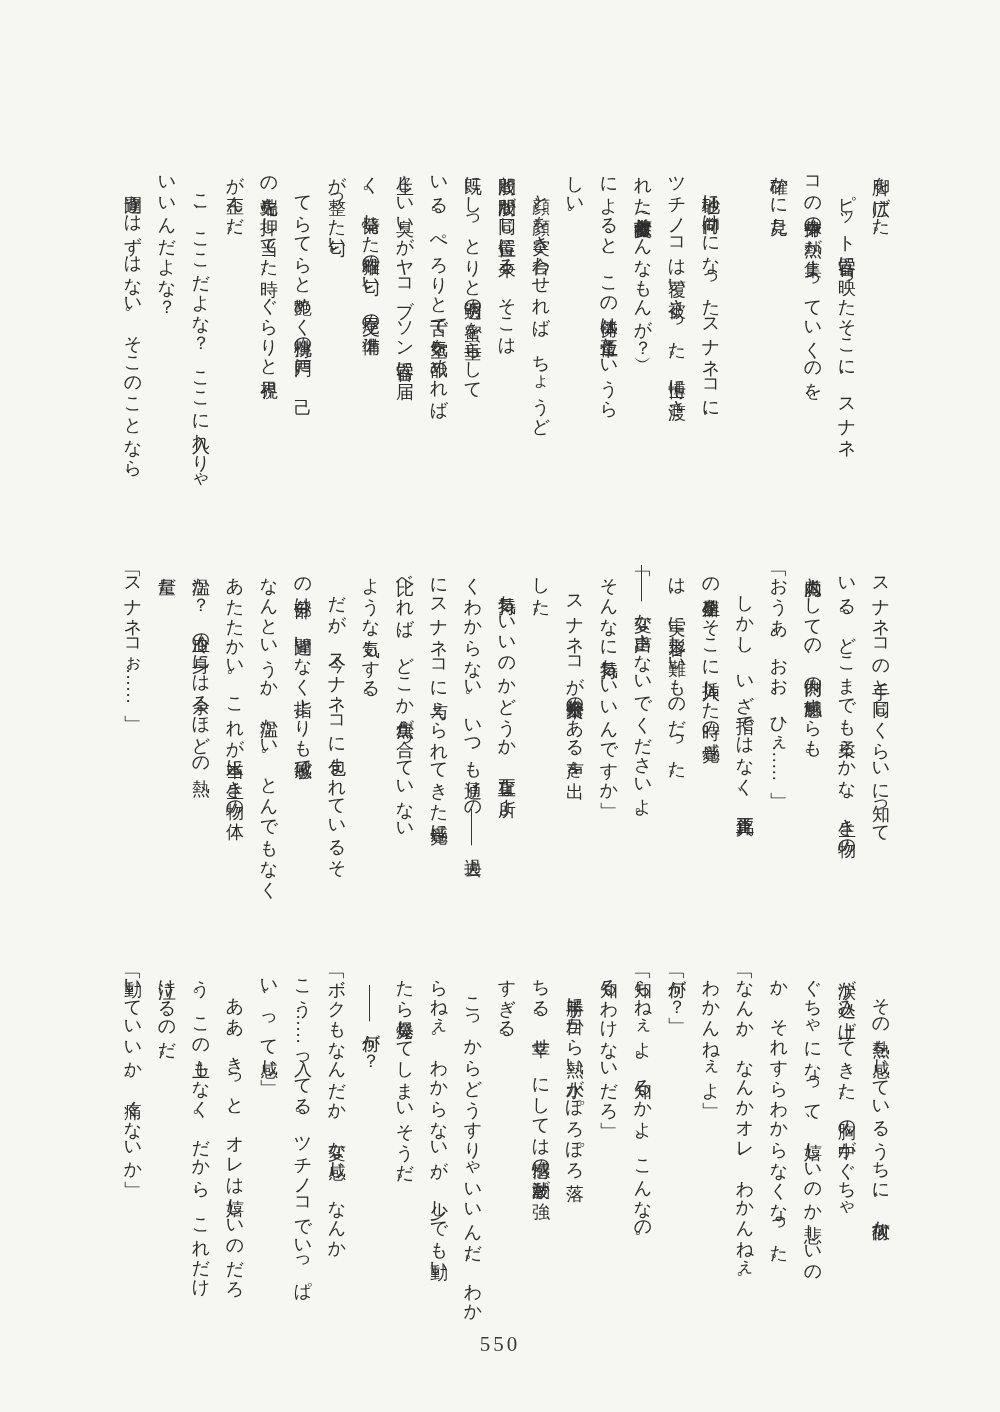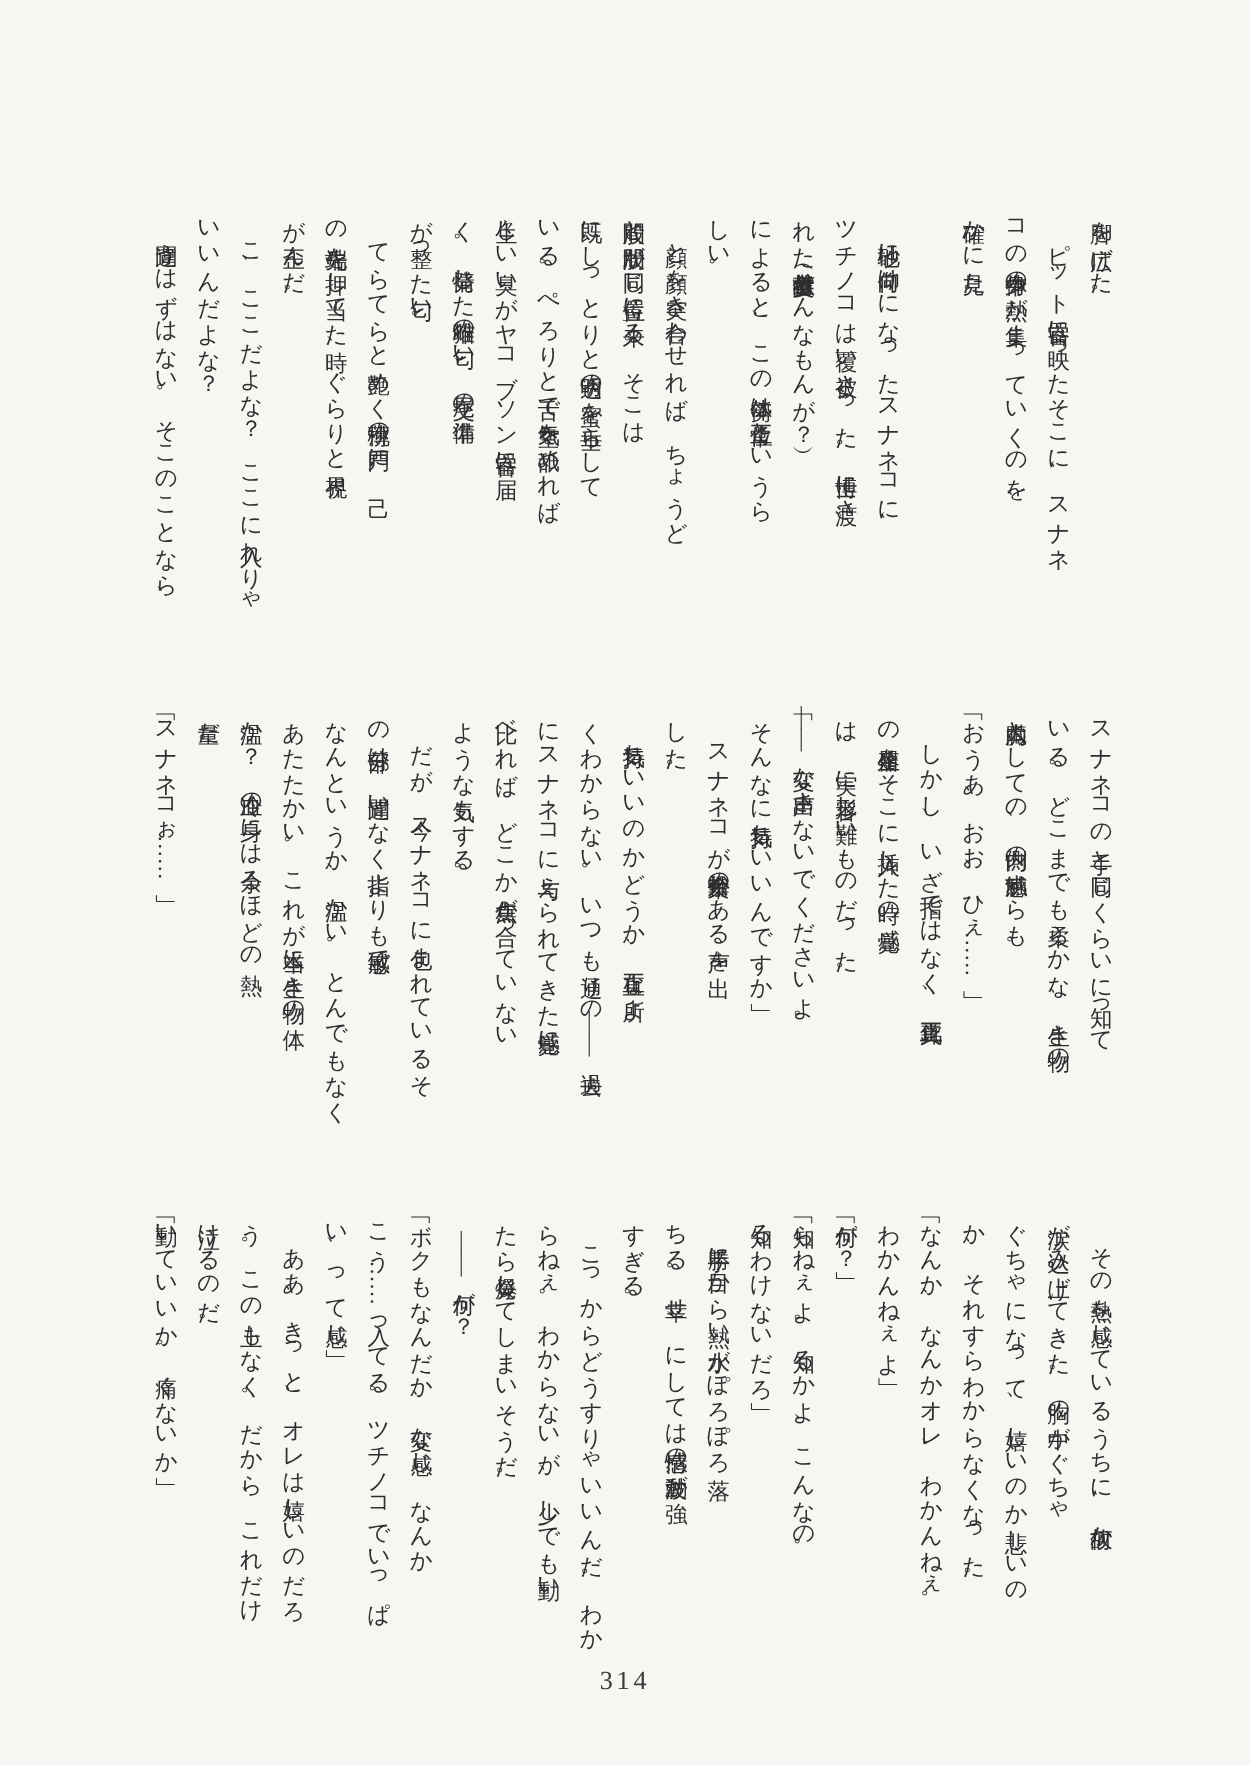--- a/index.html
+++ b/index.html
@@ -46,14 +46,14 @@
     color: #3a3a3a;
   }
 </style>
 </head>
 <body>
 
 <div class="page" style="background: rgb(246, 246, 243);">
   <div class="band band-1" style="color: rgb(46, 46, 46);"><p>脚を広げた。</p><p>　ピット器官に映ったそこに、スナネ</p><p>コの身体中の熱が集まっていくのを、</p><p>確かに見た。</p><p>　</p><p>　砂地に仰向けになったスナネコに、</p><p>ツチノコは覆い被さった。博士に渡さ</p><p>れた参考文献（何故そんなもんが？）</p><p>によると、この体勢は正常位というら</p><p>しい。</p><p>　顔と顔を突き合わせれば、ちょうど</p><p>股間と股間が同じ位置に来る。そこは</p><p>既にしっとりと透明の蜜を垂らして</p><p>いる。ぺろりと舌で空気を舐めれば、</p><p>生々しい臭いがヤコブソン器官に届</p><p>く。発情した雌猫の匂い、交尾の準備</p><p>が整った匂い。</p><p>　てらてらと艶めく薄桃の門戸に、己</p><p>の先端を押し当てた時、ぐらりと視界</p><p>が歪んだ。</p><p>　こ、ここだよな？　ここに入れりゃ</p><p>いいんだよな？</p><p>　間違うはずはない。そこのことなら、</p></div>
   <div class="band band-2" style="color: rgb(46, 46, 46);"><p>スナネコの手と同じくらいに知って</p><p>いる。どこまでも柔らかな、生き物の</p><p>内臓としての、内側の感触すらも。</p><p>「おうあ、おお、ひぇ……」</p><p>　しかし、いざ指ではなく、正真正銘</p><p>の生殖器をそこに挿入した時の感覚</p><p>は、実に形容し難いものだった。</p><p>「――変な声出さないでくださいよ。</p><p>そんなに気持ちいいんですか」</p><p>　スナネコが案外余裕のある声を出</p><p>した。</p><p>　気持ちいいのかどうか、正直な所よ</p><p>くわからない。いつも通りの――過去</p><p>にスナネコに与えられてきた感覚に</p><p>比べれば、どこか焦点が合っていない</p><p>ような気もする。</p><p>　だが、今スナネコに包まれているそ</p><p>の部分は、間違いなく指よりも敏感で、</p><p>なんというか、温かい。とんでもなく</p><p>あたたかい。これが本当に生き物の体</p><p>温か？　冷血の身には余るほどの熱</p><p>量だ。</p><p>「スナネコぉ……」</p></div>
   <div class="band band-3" style="color: rgb(46, 46, 46);"><p>　その熱を感じているうちに、何故か</p><p>涙が込み上げてきた。胸の中がぐちゃ</p><p>ぐちゃになって、嬉しいのか悲しいの</p><p>か、それすらわからなくなった。</p><p>「なんか、なんかオレ、わかんねぇ。</p><p>わかんねぇよ」</p><p>「何が？」</p><p>「知らねぇよ。知るかよ、こんなの。</p><p>知るわけないだろ」</p><p>　勝手に目から熱い水がぽろぽろ落</p><p>ちる。幸せ、にしては感情の波動が強</p><p>すぎる。</p><p>　こっからどうすりゃいいんだ。わか</p><p>らねぇ。わからないが、少しでも動い</p><p>たら爆発してしまいそうだ。</p><p>　――何が？</p><p>「ボクもなんだか、変な感じ。なんか</p><p>こう……入ってる。ツチノコでいっぱ</p><p>い、って感じ」</p><p>　ああ、きっと、オレは嬉しいのだろ</p><p>う。この上もなく。だから、これだけ</p><p>泣けるのだ。</p><p>「動いていいか。痛くないか」</p></div>
-  <div class="page-number">314</div>
+  <div class="page-number">550</div>
 </div>
 
 </body></html>

